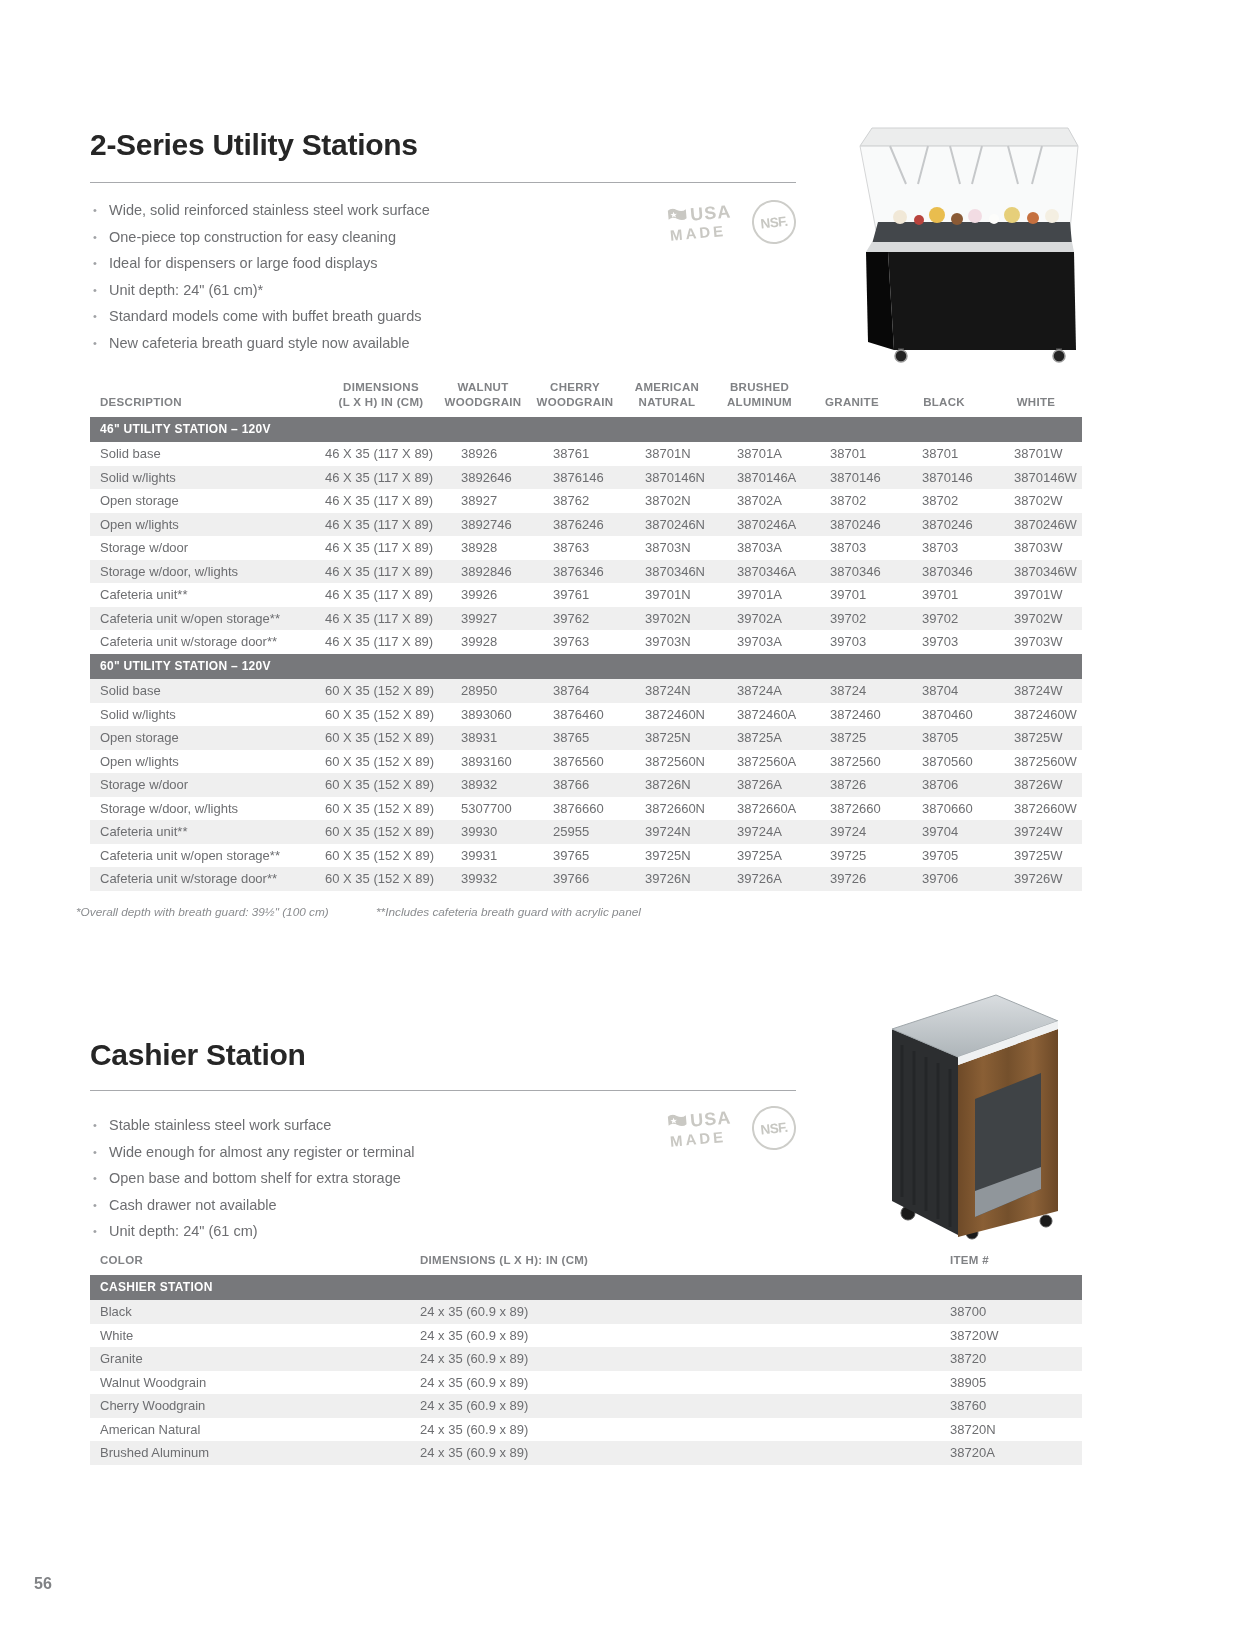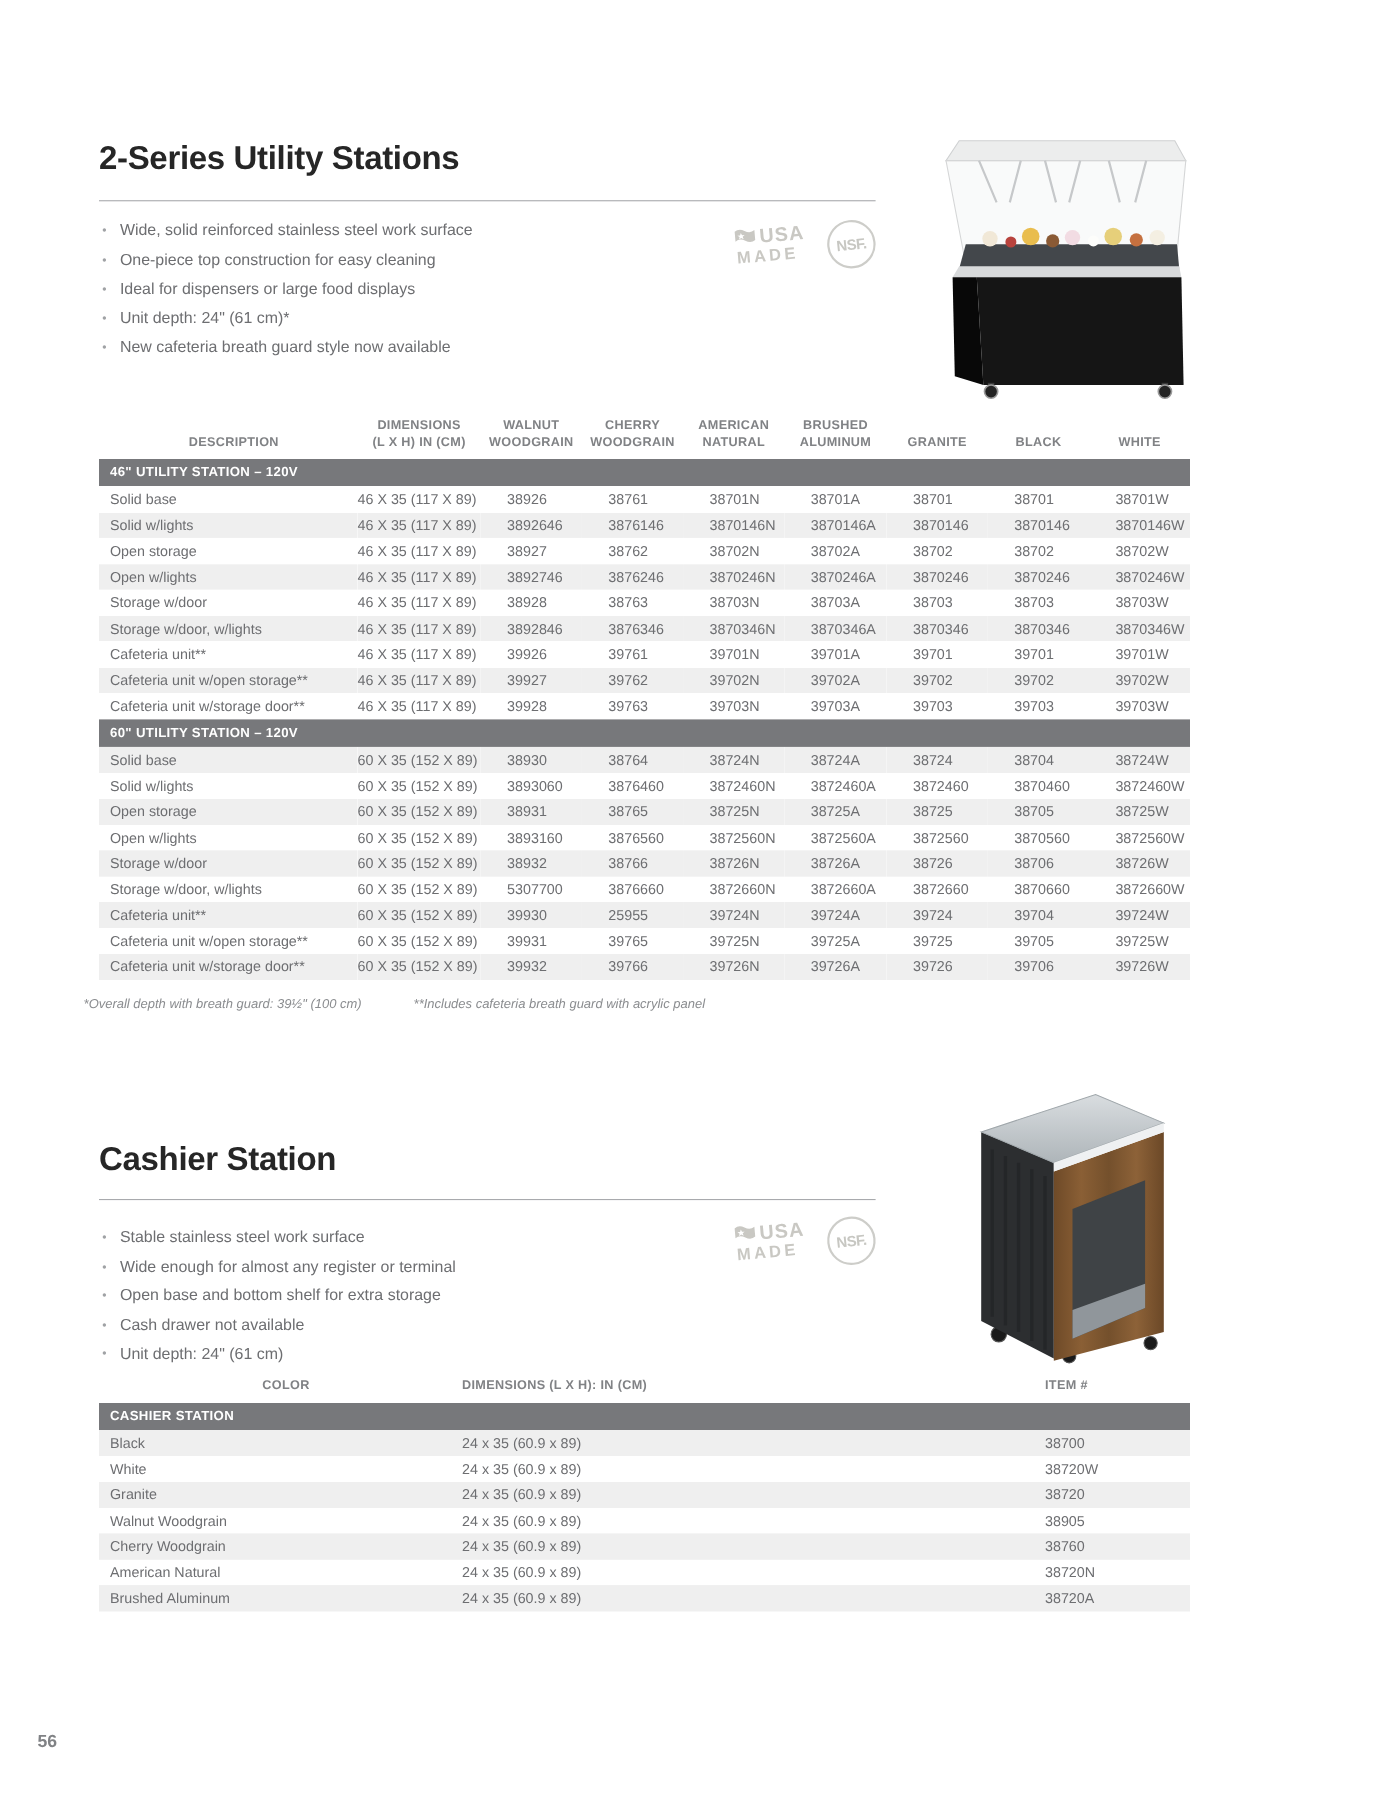--- a/index.html
+++ b/index.html
@@ -32,21 +32,21 @@
   
   .product{position:absolute;}
   #product1{left:832px;top:118px;}
   #product2{left:878px;top:985px;}
   
   table{border-collapse:collapse;table-layout:fixed;position:absolute;left:90px;width:992px;}
   #utility-table{top:380px;}
   #cashier-table{top:1253px;}
   th{color:#808285;font-size:11.5px;font-weight:700;vertical-align:bottom;text-align:center;
      padding:0 0 7px 0;line-height:1.3;letter-spacing:.3px;margin-top:28px;}
-  th.c-desc{text-align:center;padding-left:10px;}
+  th.c-desc{text-align:left;padding-left:10px;}
   th.c-left{text-align:left;}
   td{font-size:13px;color:#6d6e71;padding:3px 0;line-height:17.5px;white-space:nowrap;overflow:hidden;}
   .section-bar td{background:#77787b;color:#ffffff;font-weight:700;font-size:12px;letter-spacing:.3px;
      padding:4px 0 4px 10px;}
   tr.alt td{background:#efefef;}
   #utility-table td:first-child{padding-left:10px;}
   #utility-table td:nth-child(n+3){padding-left:24px;}
   #cashier-table td:first-child{padding-left:10px;}
   
   .footnotes{position:absolute;left:76px;top:905px;font-size:11.8px;font-style:italic;color:#8a8c8f;}
@@ -61,20 +61,21 @@
 
   <h1 class="sec-title" id="utility-title">2-Series Utility Stations</h1>
   <div class="rule" id="rule1"></div>
 
   <ul class="bullets" id="bullets1">
 
   <li>Wide, solid reinforced stainless steel work surface</li>
       <li>One-piece top construction for easy cleaning</li>
       <li>Ideal for dispensers or large food displays</li>
       <li>Unit depth: 24" (61 cm)*</li>
+      <li>Standard models come with buffet breath guards</li>
       <li>New cafeteria breath guard style now available</li>
     </ul>
 
   <div class="badges" id="badges1">
     <div class="usa-made">
       <div class="usa-row">
         <span>
           <svg width="20" height="14" viewBox="0 0 20 14">
               <path d="M1,2 q4,-3 9,0 q5,3 9,0 v9 q-4,3 -9,0 q-5,-3 -9,0 z" fill="#c9c8c3"></path>
               <polygon points="6.5,3.5 7.4,5.7 9.8,5.7 7.9,7.1 8.6,9.4 6.5,8 4.4,9.4 5.1,7.1 3.2,5.7 5.6,5.7" fill="#ffffff"></polygon>
@@ -280,21 +281,21 @@
     <tbody>
       <tr class="section-bar">
         <td colspan="9">60" UTILITY STATION – 120V</td>
       </tr>
     </tbody>
     <tbody>
 
         <tr class="alt">
           <td>Solid base</td>
           <td>60 X 35 (152 X 89)</td>
-          <td>38930</td>
+          <td>28950</td>
           <td>38764</td>
           <td>38724N</td>
           <td>38724A</td>
           <td>38724</td>
           <td>38704</td>
           <td>38724W</td>
         </tr>
 
         <tr>
           <td>Solid w/lights</td>

